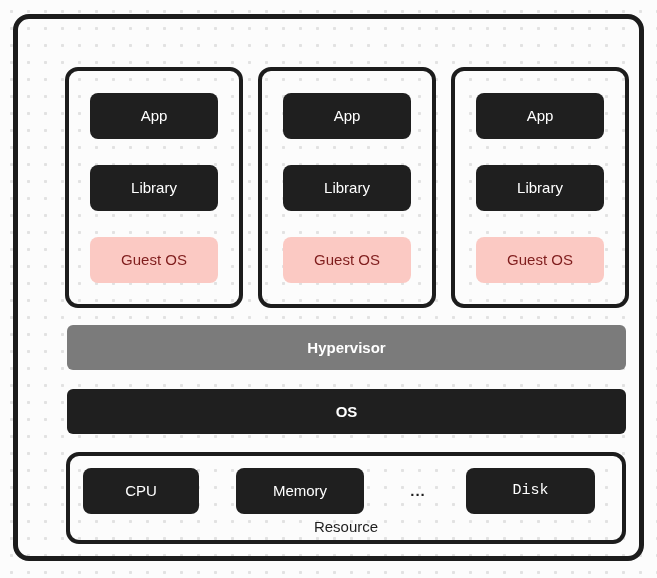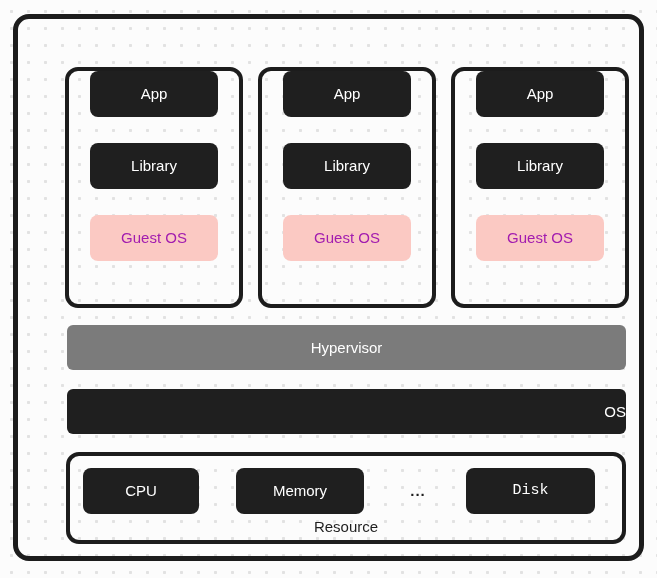--- a/index.html
+++ b/index.html
@@ -36,20 +36,21 @@
     position: absolute;
     top: 48px;
     height: 241px;
     width: 178px;
     border: 4px solid #1c1c1c;
     border-radius: 13px;
     box-sizing: border-box;
     display: flex;
     flex-direction: column;
     align-items: center;
+    padding-top: 22px;
     gap: 26px;
   }
   .vm-1 { left: 47px; }
   .vm-2 { left: 240px; }
   .vm-3 { left: 433px; }
   .chip {
     width: 128px;
     height: 46px;
     border-radius: 8px;
     font-size: 15px;
@@ -57,36 +58,36 @@
     line-height: 46px;
     text-align: center;
     flex: 0 0 auto;
   }
   .chip.dark {
     background: #1f1f1f;
     color: #ffffff;
   }
   .chip.pink {
     background: #fbc9c3;
-    color: #a21caf;
+    color: #7f1d1d;
   }
   .bar {
     position: absolute;
     left: 49px;
     width: 559px;
     height: 45px;
     border-radius: 6px;
     color: #ffffff;
     font-size: 15px;
-    font-weight: 400;
+    font-weight: 700;
     line-height: 45px;
     text-align: center;
   }
   .bar.hypervisor { top: 306px; background: #7b7b7b; }
-  .bar.os         { top: 370px; background: #1f1f1f; text-align: right; }
+  .bar.os         { top: 370px; background: #1f1f1f; }
   .resource {
     position: absolute;
     left: 48px;
     top: 433px;
     width: 560px;
     height: 92px;
     border: 4px solid #1c1c1c;
     border-radius: 13px;
     box-sizing: border-box;
     background: transparent;

